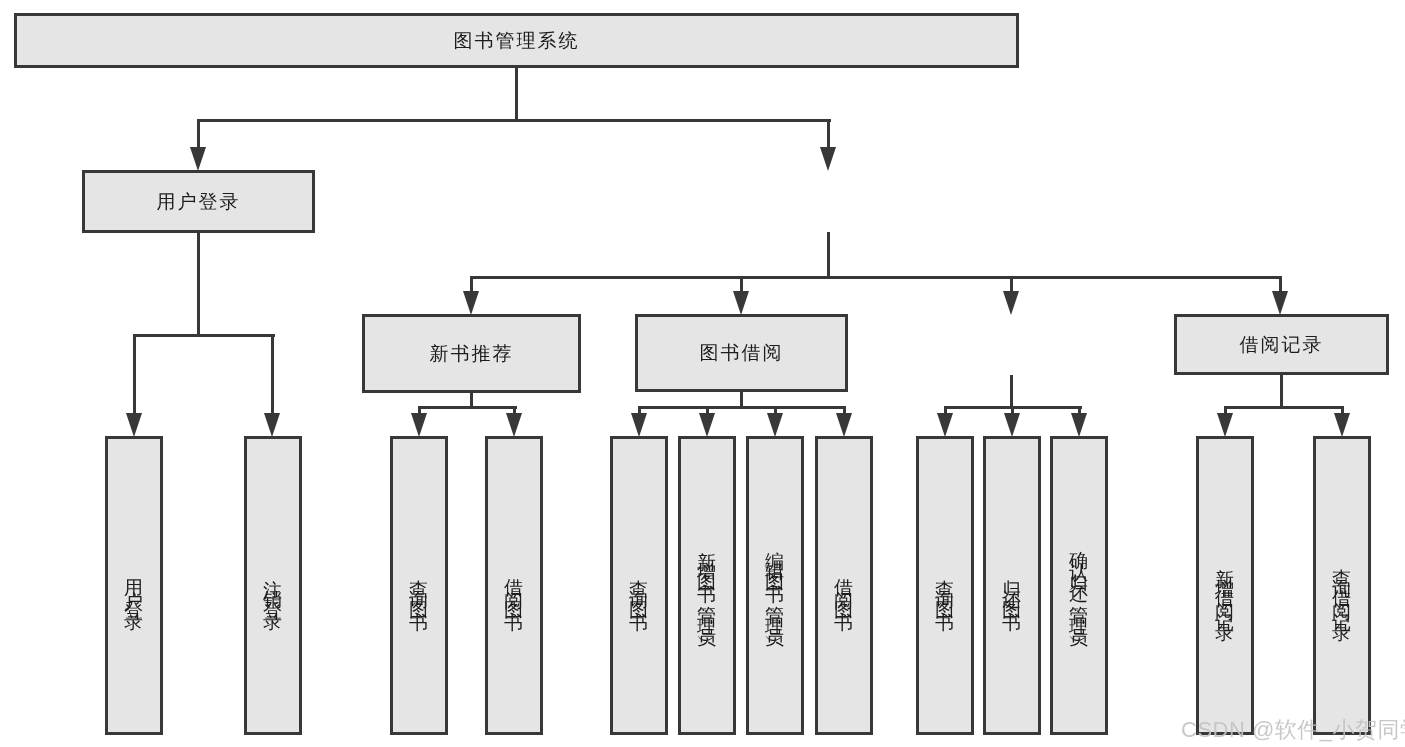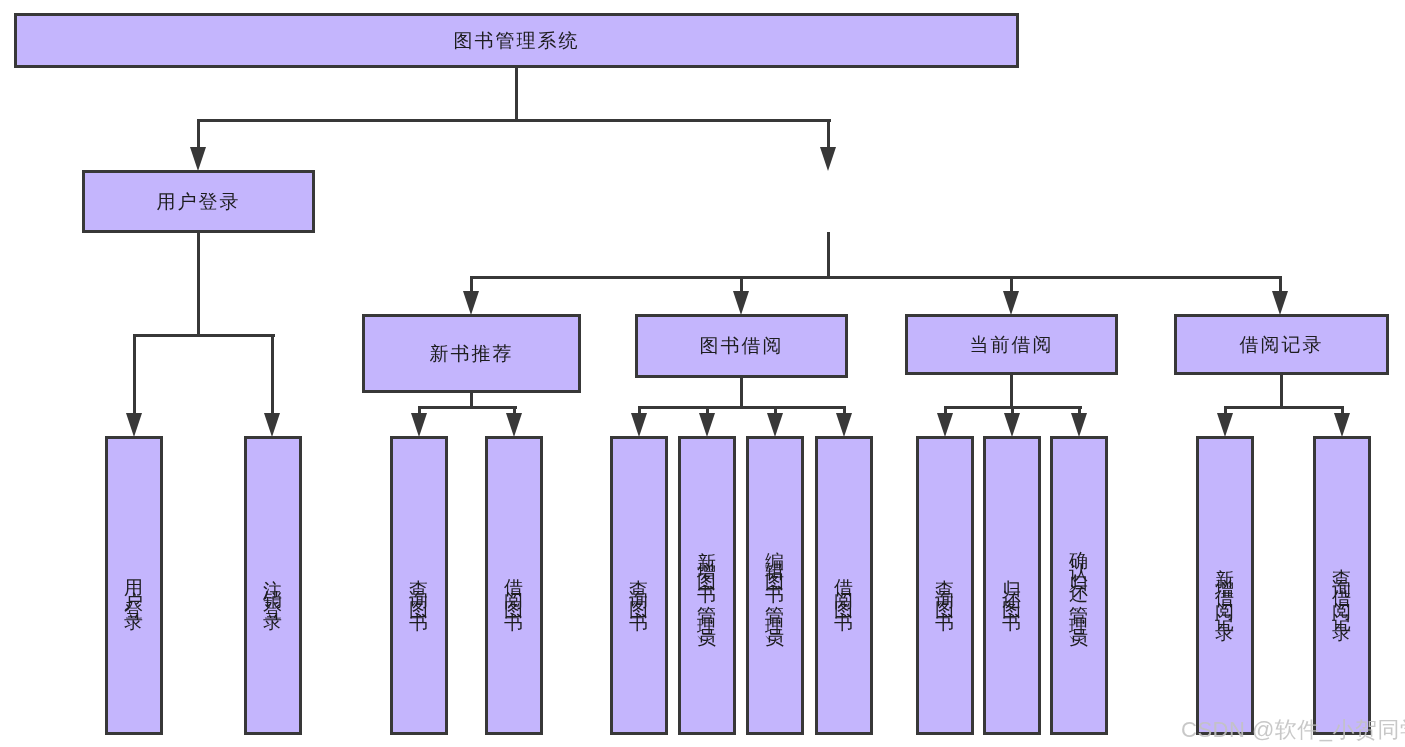--- a/index.html
+++ b/index.html
@@ -7,21 +7,21 @@
     position:relative;
     width:1405px;height:747px;
     background:#ffffff;
     overflow:hidden;
     font-family:"Liberation Sans","DejaVu Sans",sans-serif;
   }
   .node{
     position:absolute;
     box-sizing:border-box;
     border:3px solid #383838;
-    background:#c4b5fd;
+    background:#e5e5e5;
     display:flex;
     align-items:center;
     justify-content:center;
     color:#1d1d1f;
   }
   .hnode{
     font-size:19px;
     letter-spacing:2px;
     white-space:nowrap;
   }
@@ -118,23 +118,22 @@
   <div class="arrow" style="left:1217px;top:413px"></div>
   <div class="arrow" style="left:1334px;top:413px"></div>
 
   <div class="node hnode" style="left:14px;top:13px;width:1005px;height:55px">图书管理系统</div>
 
   <div class="node hnode" style="left:82px;top:170px;width:233px;height:63px">用户登录</div>
 
 
   <div class="node hnode" style="left:362px;top:314px;width:219px;height:79px">新书推荐</div>
 
-  <div class="node hnode" style="left:635px;top:314px;width:213px;height:64px">图书借阅</div>
+  <div class="node hnode" style="left:635px;top:314px;width:213px;height:78px">图书借阅</div>
 
-  <div class="node hnode" style="left:905px;top:314px;width:213px;height:61px">当前借阅</div>
 
   <div class="node hnode" style="left:1174px;top:314px;width:215px;height:61px">借阅记录</div>
 
   <div class="node vnode" style="left:105px;top:436px;width:58px;height:299px">用户登录</div>
 
   <div class="node vnode" style="left:244px;top:436px;width:58px;height:299px">注销登录</div>
 
   <div class="node vnode" style="left:390px;top:436px;width:58px;height:299px">查询图书</div>
 
   <div class="node vnode" style="left:485px;top:436px;width:58px;height:299px">借阅图书</div>

